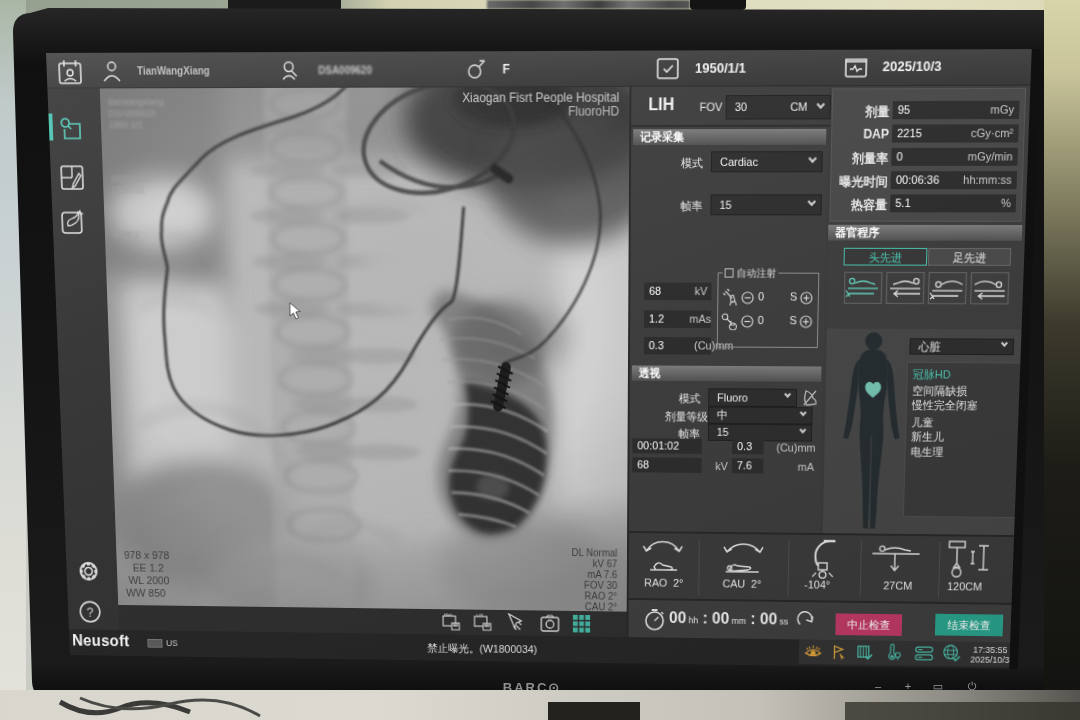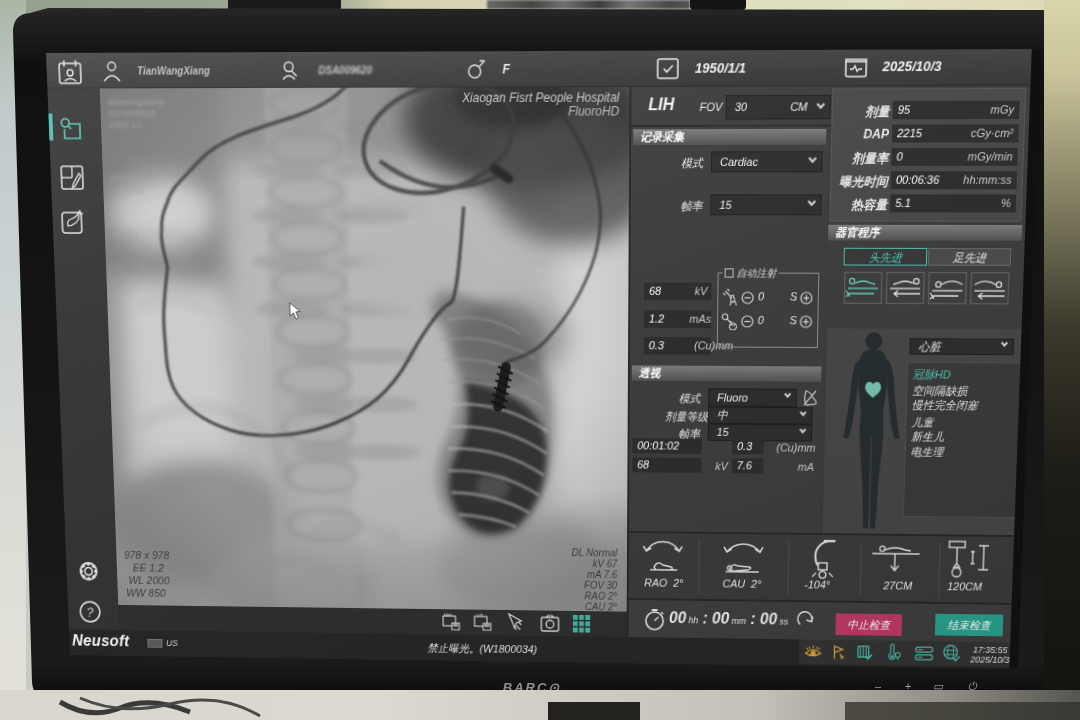--- a/index.html
+++ b/index.html
@@ -1,17 +1,17 @@
 <!DOCTYPE html>
 <html><head>
 <meta charset="utf-8">
 <style>
   * { margin:0; padding:0; box-sizing:border-box; }
   html,body { width:1080px; height:720px; overflow:hidden; background:#c8ccc4; font-family:"Liberation Sans", sans-serif; }
-  #stage { position:absolute; left:0; top:0; width:1080px; height:720px; overflow:hidden;font-style:italic; }
+  #stage { position:absolute; left:0; top:0; width:1080px; height:720px; overflow:hidden; }
   .abs { position:absolute; }
   
   #bg-top { left:0; top:0; width:1080px; height:70px;
     background:linear-gradient(90deg,#96a08f 0%,#9aa492 20%,#a3ac97 31%,#d2d0b0 36%,#dddbbd 55%,#e2e0c2 82%,#dcd9b6 100%); }
   #bg-left { left:0; top:0; width:26px; height:720px;
     background:linear-gradient(180deg,#aab7a6 0%,#bfcac9 14%,#c6cfd2 30%,#d3d7d4 55%,#ddddd6 75%,#e4e2da 100%); }
   #bg-right { left:1044px; top:0; width:36px; height:720px;
     background:linear-gradient(180deg,#d8d5ab 0%,#c9c49a 10%,#8d8a6a 25%,#3c3a2c 45%,#1d1c16 65%,#121210 100%); }
   #bg-bottom { left:0; top:690px; width:1080px; height:30px;
     background:linear-gradient(90deg,#d9d6cd 0%,#dcd9d0 35%,#cfccc3 52%,#c4c1b8 70%,#8e8c84 88%,#55544e 100%); }

